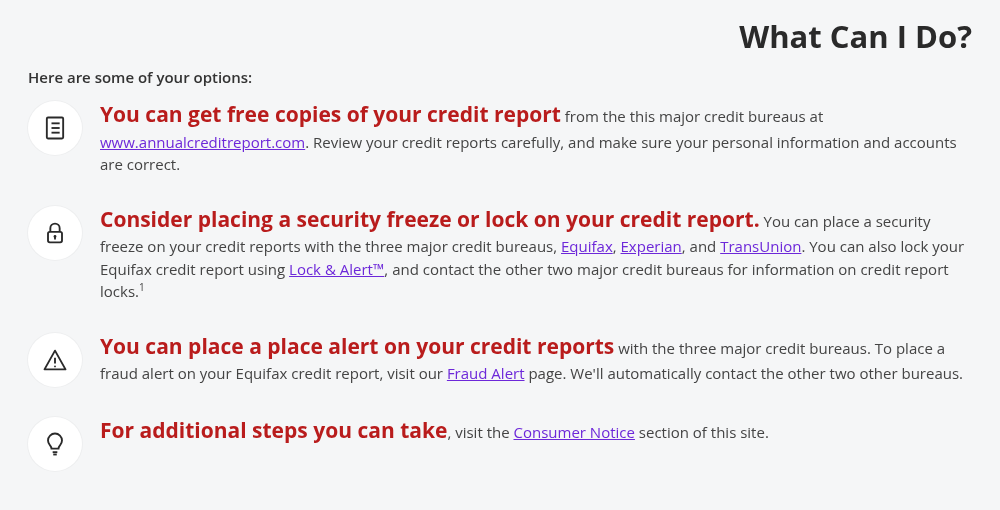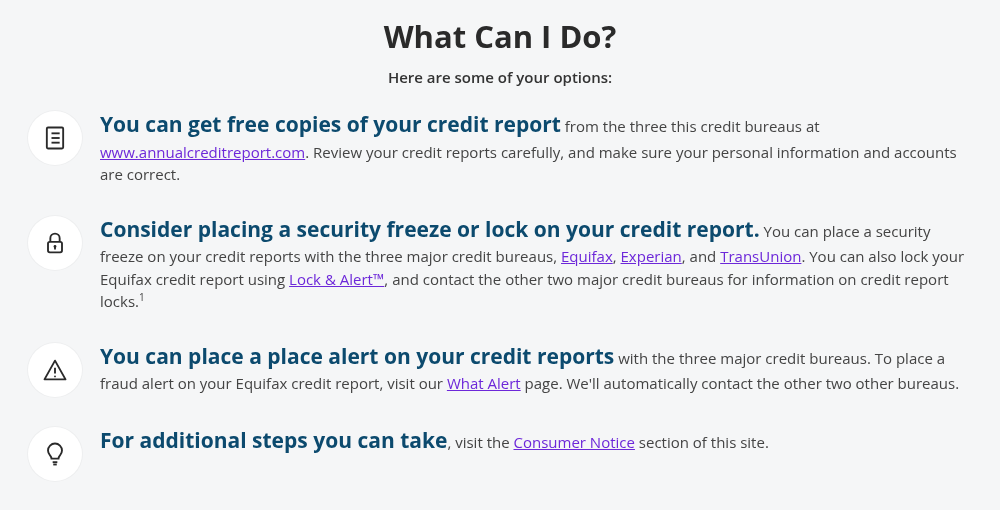--- a/index.html
+++ b/index.html
@@ -4,32 +4,31 @@
 <style>
   * { box-sizing: border-box; margin: 0; padding: 0; }
   body {
     background: #f5f6f7;
     font-family: "Segoe UI", "Open Sans", Arial, sans-serif;
     color: #333;
     width: 1000px;
     padding: 15px 28px 30px 28px;
   }
   h1 {
-    text-align: center;
+    text-align: right;
     font-size: 31px;
     font-weight: 700;
     color: #2a2a2a;
     margin-bottom: 10px;
   }
   .subtitle {
-    text-align: center;
     font-size: 15px;
     font-weight: 600;
     color: #333;
-    margin-bottom: 22px;
+    margin-bottom: 12px;
   }
   .item {
     display: flex;
     align-items: flex-start;
     margin-bottom: 28px;
   }
   .item:last-child { margin-bottom: 0; }
   .icon-circle {
     width: 54px;
     height: 54px;
@@ -46,21 +45,21 @@
   .icon-circle svg { width: 28px; height: 28px; stroke: #2a2a2a; fill: none; stroke-width: 1.6; }
   .content {
     flex: 1;
     font-size: 15px;
     line-height: 1.5;
     color: #444;
   }
   .content .lead {
     font-size: 21px;
     font-weight: 700;
-    color: #0c4a6e;
+    color: #b91c1c;
   }
   a.redlink {
     color: #6d28d9;
     text-decoration: underline;
   }
   sup { font-size: 10px; vertical-align: super; }
 </style>
 </head>
 <body>
 
@@ -73,21 +72,21 @@
         <rect x="5" y="3" width="14" height="18" rx="1"></rect>
         <line x1="9" y1="8" x2="16" y2="8"></line>
         <line x1="9" y1="12" x2="16" y2="12"></line>
         <line x1="9" y1="16" x2="16" y2="16"></line>
         <line x1="7" y1="8" x2="7" y2="8"></line>
         <line x1="7" y1="12" x2="7" y2="12"></line>
         <line x1="7" y1="16" x2="7" y2="16"></line>
       </svg>
   </div>
   <div class="content">
-    <span class="lead">You can get free copies of your credit report</span><span> from the three this credit bureaus at </span><a href="#" class="redlink">www.annualcreditreport.com</a><span>. Review your credit reports carefully, and make sure your personal information and accounts are correct.</span>
+    <span class="lead">You can get free copies of your credit report</span><span> from the this major credit bureaus at </span><a href="#" class="redlink">www.annualcreditreport.com</a><span>. Review your credit reports carefully, and make sure your personal information and accounts are correct.</span>
   </div>
 </div>
 
 <div class="item">
   <div class="icon-circle">
     <svg viewBox="0 0 24 24">
         <rect x="6" y="11" width="12" height="9" rx="1.5"></rect>
         <path d="M8 11 V8 a4 4 0 0 1 8 0 v3"></path>
         <circle cx="12" cy="15" r="1.2" fill="#2a2a2a" stroke="none"></circle>
         <line x1="12" y1="15.5" x2="12" y2="17.5"></line>
@@ -100,21 +99,21 @@
 
 <div class="item">
   <div class="icon-circle">
     <svg viewBox="0 0 24 24">
         <path d="M12 4 L21 20 H3 Z" stroke-linejoin="round"></path>
         <line x1="12" y1="10" x2="12" y2="15"></line>
         <circle cx="12" cy="17.5" r="0.8" fill="#2a2a2a" stroke="none"></circle>
       </svg>
   </div>
   <div class="content">
-    <span class="lead">You can place a place alert on your credit reports</span><span> with the three major credit bureaus. To place a fraud alert on your Equifax credit report, visit our </span><a href="#" class="redlink">What Alert</a><span> page. We'll automatically contact the other two other bureaus.</span>
+    <span class="lead">You can place a place alert on your credit reports</span><span> with the three major credit bureaus. To place a fraud alert on your Equifax credit report, visit our </span><a href="#" class="redlink">Fraud Alert</a><span> page. We'll automatically contact the other two other bureaus.</span>
   </div>
 </div>
 
 <div class="item">
   <div class="icon-circle">
     <svg viewBox="0 0 24 24">
         <path d="M12 3 a6 6 0 0 1 6 6 c0 2.5-1.6 3.8-2.4 5.2-.4.7-.6 1.3-.6 1.8h-6c0-.5-.2-1.1-.6-1.8C7.6 12.8 6 11.5 6 9a6 6 0 0 1 6-6z"></path>
         <line x1="10" y1="19" x2="14" y2="19"></line>
         <line x1="10.5" y1="21" x2="13.5" y2="21"></line>
       </svg>

